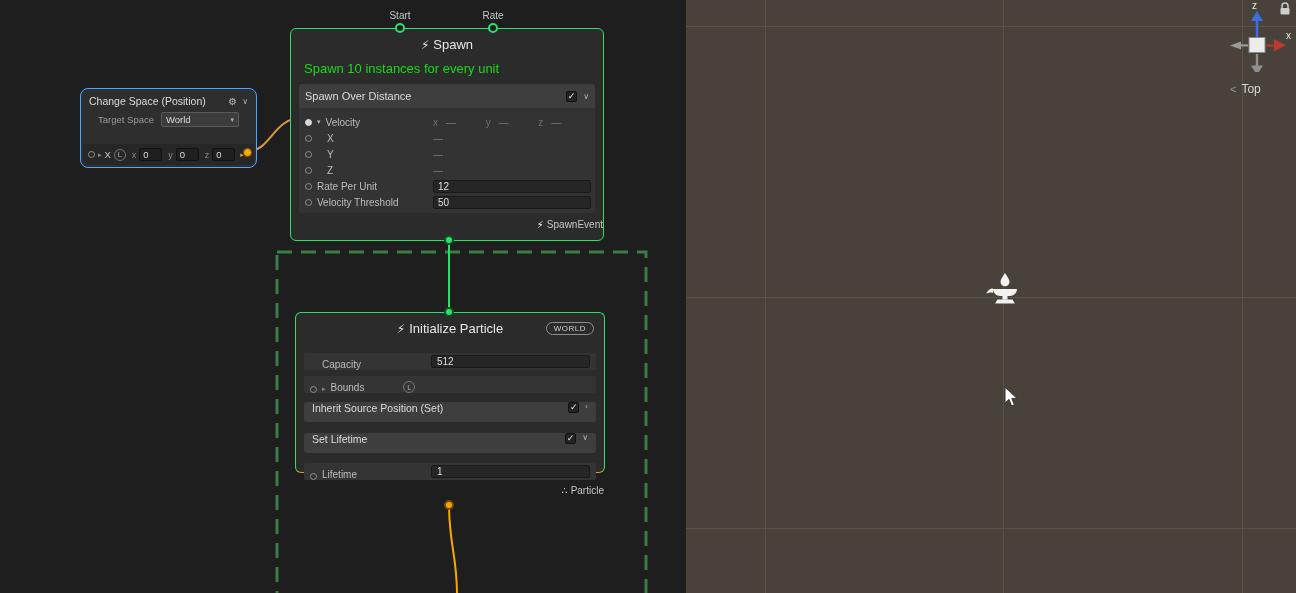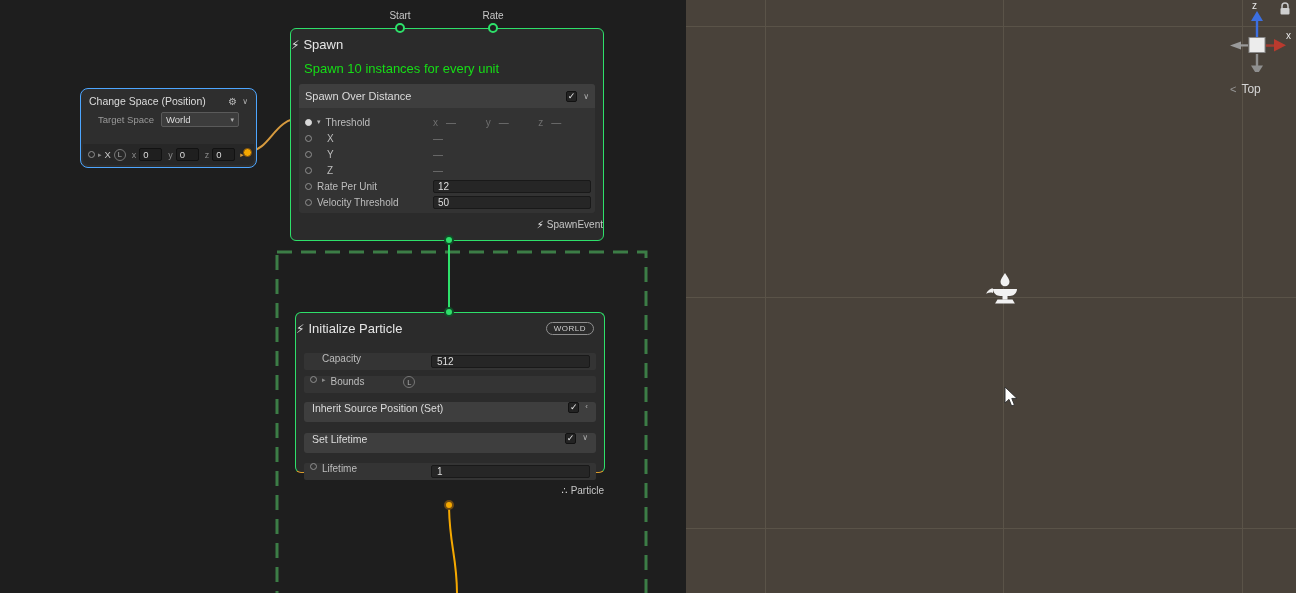--- a/index.html
+++ b/index.html
@@ -14,21 +14,21 @@
   .edge{fill:none;stroke-width:2}
   .edge.tan{stroke:#d79b3f}
   .edge.green{stroke:#2ee06a}
   .edge.orange{stroke:#f5a800}
   .system-label{position:absolute;left:286px;top:253px;font-size:37px;color:#4a6852;letter-spacing:1px}
   .flow-label{position:absolute;width:44px;text-align:center;font-size:10px;color:#c8c8c8}
 
   .node{position:absolute;background:#2b2b2b;border-radius:6px;color:#c8c8c8}
   .spawn-node{left:290px;top:28px;width:314px;height:213px;border:1px solid #2ee06a}
   .init-node{left:295px;top:312px;width:310px;height:161px;border:1px solid #2ee06a;border-bottom-color:#d89a2b}
-  .ctx-title{position:absolute;top:8px;left:0;right:0;text-align:left;font-size:13px;color:#e6e6e6}
+  .ctx-title{position:absolute;top:8px;left:0;right:0;text-align:center;font-size:13px;color:#e6e6e6}
   .bolt{color:#e6e6e6;font-size:12px;margin-right:4px}
   .bolt.small{font-size:10px;margin-right:3px}
   .spawn-subtitle{position:absolute;top:32px;left:13px;font-size:13px;color:#16dd16}
   .sp-block{position:absolute;top:55px;left:8px;right:8px;background:#333;border-radius:3px;overflow:hidden}
   .block-header{height:19px;background:#3e3e3e;display:flex;align-items:center;padding:12px 6px;font-size:11px;color:#dcdcdc;gap:6px}
   .bh-title{flex:1}
   .checkbox{width:11px;height:11px;background:#232323;border:1px solid #121212;border-radius:2px;
             display:flex;align-items:center;justify-content:center;flex:none}
   .cb-mark{font-size:9px;color:#e8e8e8;line-height:1}
   .chev{font-size:8px;color:#b0b0b0}
@@ -66,21 +66,21 @@
           display:flex;align-items:center;justify-content:center;flex:none}
   .axl{color:#8a8a8a;font-size:9px;margin-left:3px}
   .vfield{width:23px;height:13px;background:#1f1f1f;border:1px solid #121212;border-radius:2px;
           display:flex;align-items:center;padding:0 3px;font-size:9.5px;color:#dcdcdc}
   .cs-out{position:absolute;right:4px;top:59px;width:9px;height:9px;border-radius:50%;background:#f5a800;border:1px solid #7a4f10}
 
   
   .world-badge{position:absolute;top:9px;right:10px;border:1px solid #8f8f8f;border-radius:8px;padding:1px 7px;
                font-size:8px;letter-spacing:.5px;color:#cfcfcf}
   .irow{position:absolute;left:8px;right:8px;height:17px;background:#343434;border-radius:2px;
-        display:flex;align-items:flex-start;padding:0 6px;font-size:10px;color:#bdbdbd;gap:5px}
+        display:flex;align-items:flex-end;padding:0 6px;font-size:10px;color:#bdbdbd;gap:5px}
   .irow.capacity{top:40px}
   .irow.bounds{top:63px}
   .irow.lifetime{top:150px}
   .cap-label{margin-left:12px}
   .ifield{position:absolute;left:127px;right:6px;top:2px;bottom:2px;background:#262626;border:1px solid #191919;
           border-radius:2px;display:flex;align-items:center;padding:0 5px;font-size:10px;color:#dedede}
   .iblock{position:absolute;left:8px;right:8px;height:20px;background:#3e3e3e;border-radius:3px;
           display:flex;align-items:flex-start;padding:0 8px;font-size:10.5px;color:#dcdcdc;gap:6px}
   .iblock.b1{top:89px}
   .iblock.b2{top:120px}
@@ -137,21 +137,21 @@
           <span class="bh-title">Spawn Over Distance</span>
           <span class="checkbox">
               <span class="cb-mark">✓</span>
             </span>
           <span class="chev">∨</span>
         </div>
         <div class="sp-body">
           <div class="srow">
             <span class="mini-port filled"></span>
             <span class="fold">▾</span>
-            <span class="rlabel">Threshold</span>
+            <span class="rlabel">Velocity</span>
             <span class="fieldzone">
               <span class="ax-group">
                   <span class="ax">x</span>
                   <span class="dash">—</span>
                 </span>
               <span class="ax-group">
                   <span class="ax">y</span>
                   <span class="dash">—</span>
                 </span>
               <span class="ax-group">

